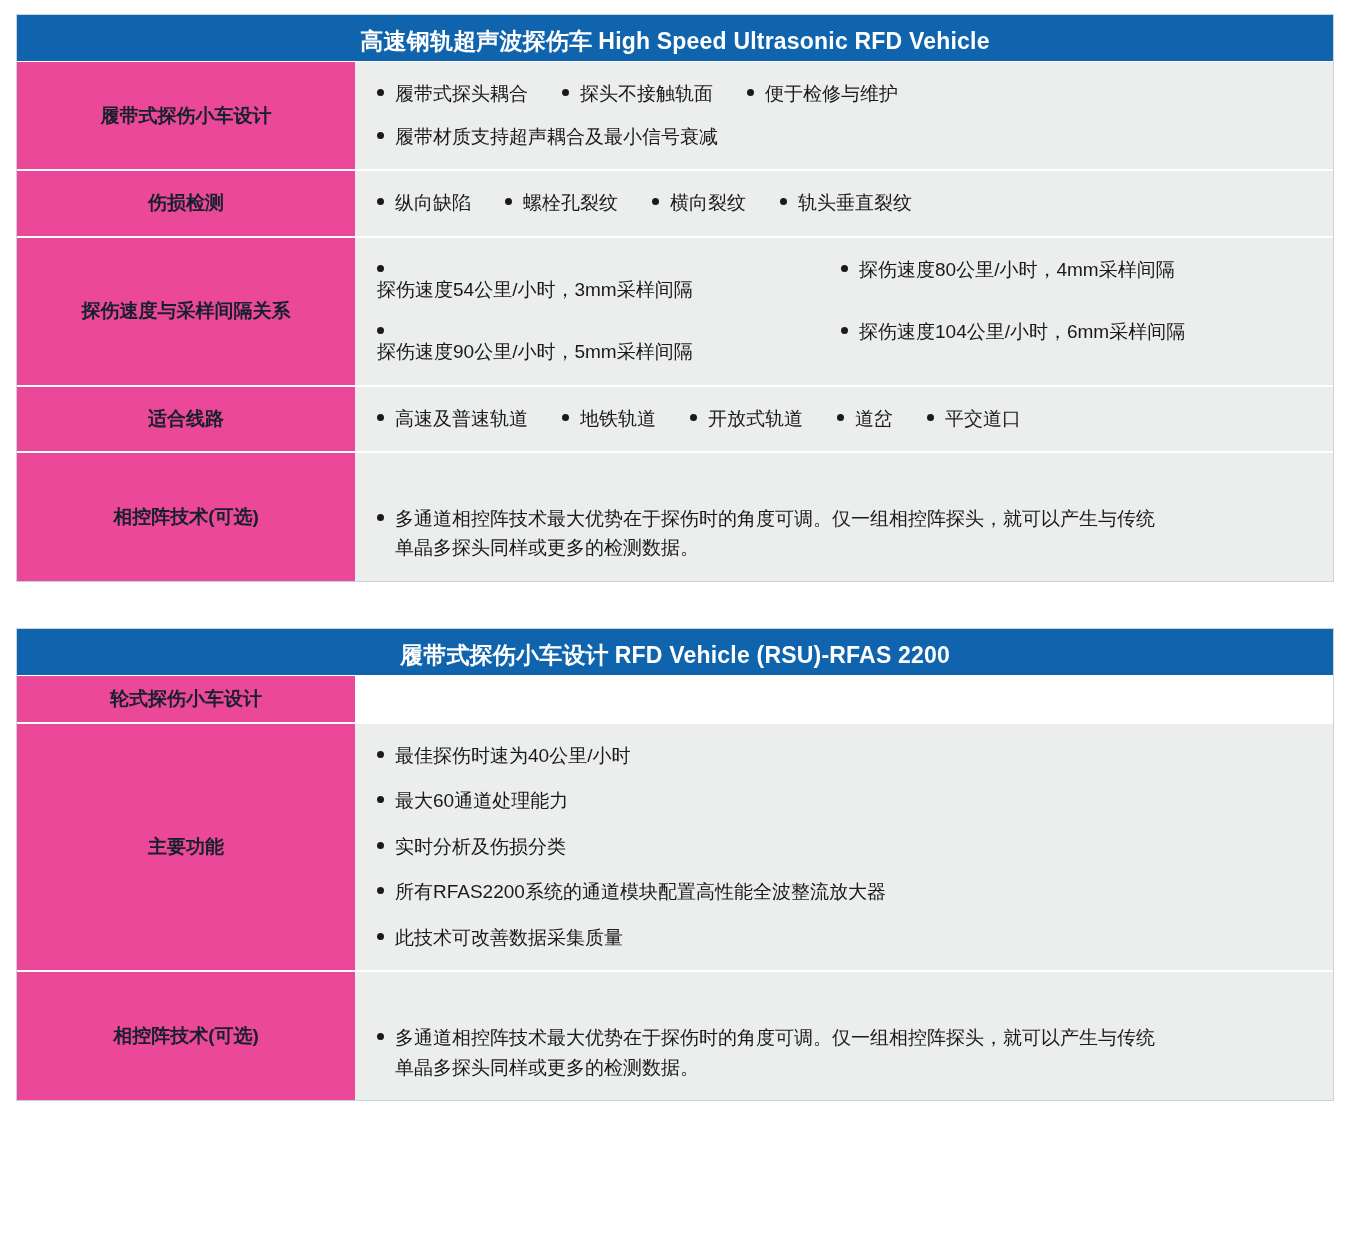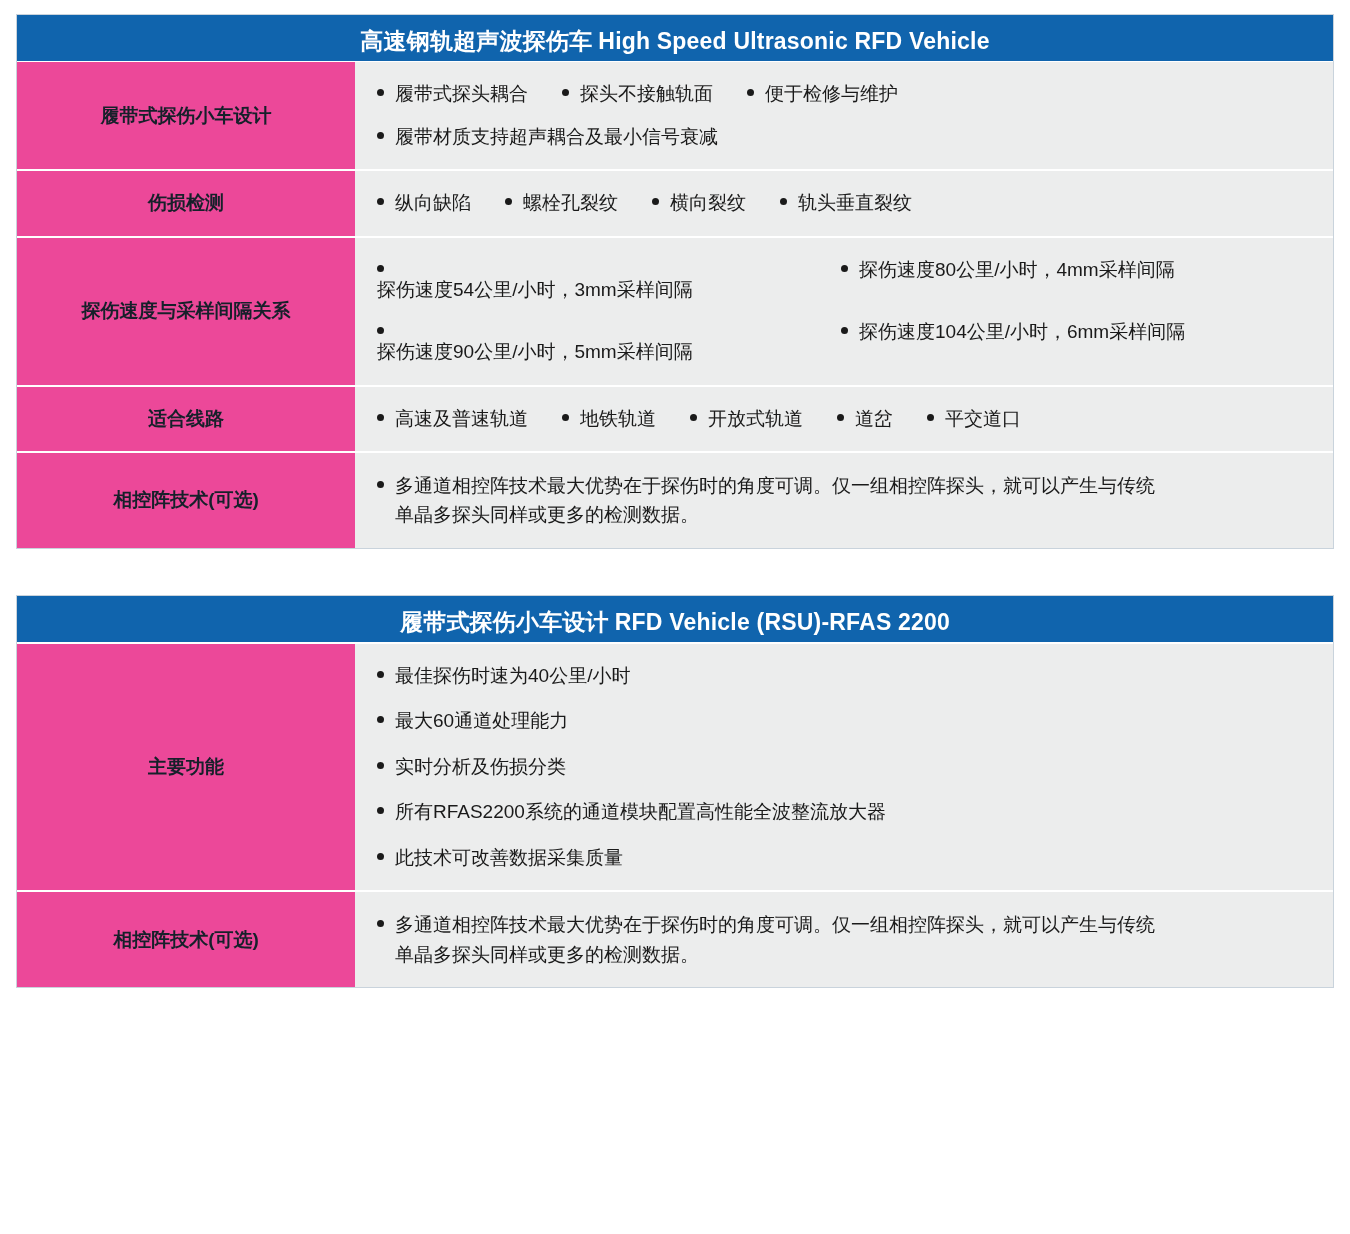--- a/index.html
+++ b/index.html
@@ -108,20 +108,21 @@
     height: 7px;
     border-radius: 50%;
     background: #1a1a1a;
     margin-right: 11px;
     flex: 0 0 auto;
     position: relative;
     top: -4px;
   }
   .bullet.wide {
     white-space: normal;
+    margin-top: 33px;
   }
   .bullet.wide .text {
     max-width: 760px;
     line-height: 1.55;
   }
   .two-col {
     display: flex;
     align-items: baseline;
   }
   .two-col .col {
@@ -271,20 +272,21 @@
       </div>
     </div>
   </div>
 
   <div class="table-block">
     <div class="block-header">
       <span class="cn">履带式探伤小车设计</span><span class="en">RFD Vehicle (RSU)-RFAS 2200</span>
     </div>
 
     <div class="row">
+      <div class="row-label">轮式探伤小车设计</div>
     </div>
 
     <div class="row">
       <div class="row-label">主要功能</div>
       <div class="row-content stack">
         <span class="bullet">
             <span class="dot"></span>
             <span class="text">最佳探伤时速为40公里/小时</span>
           </span>
         <span class="bullet">

